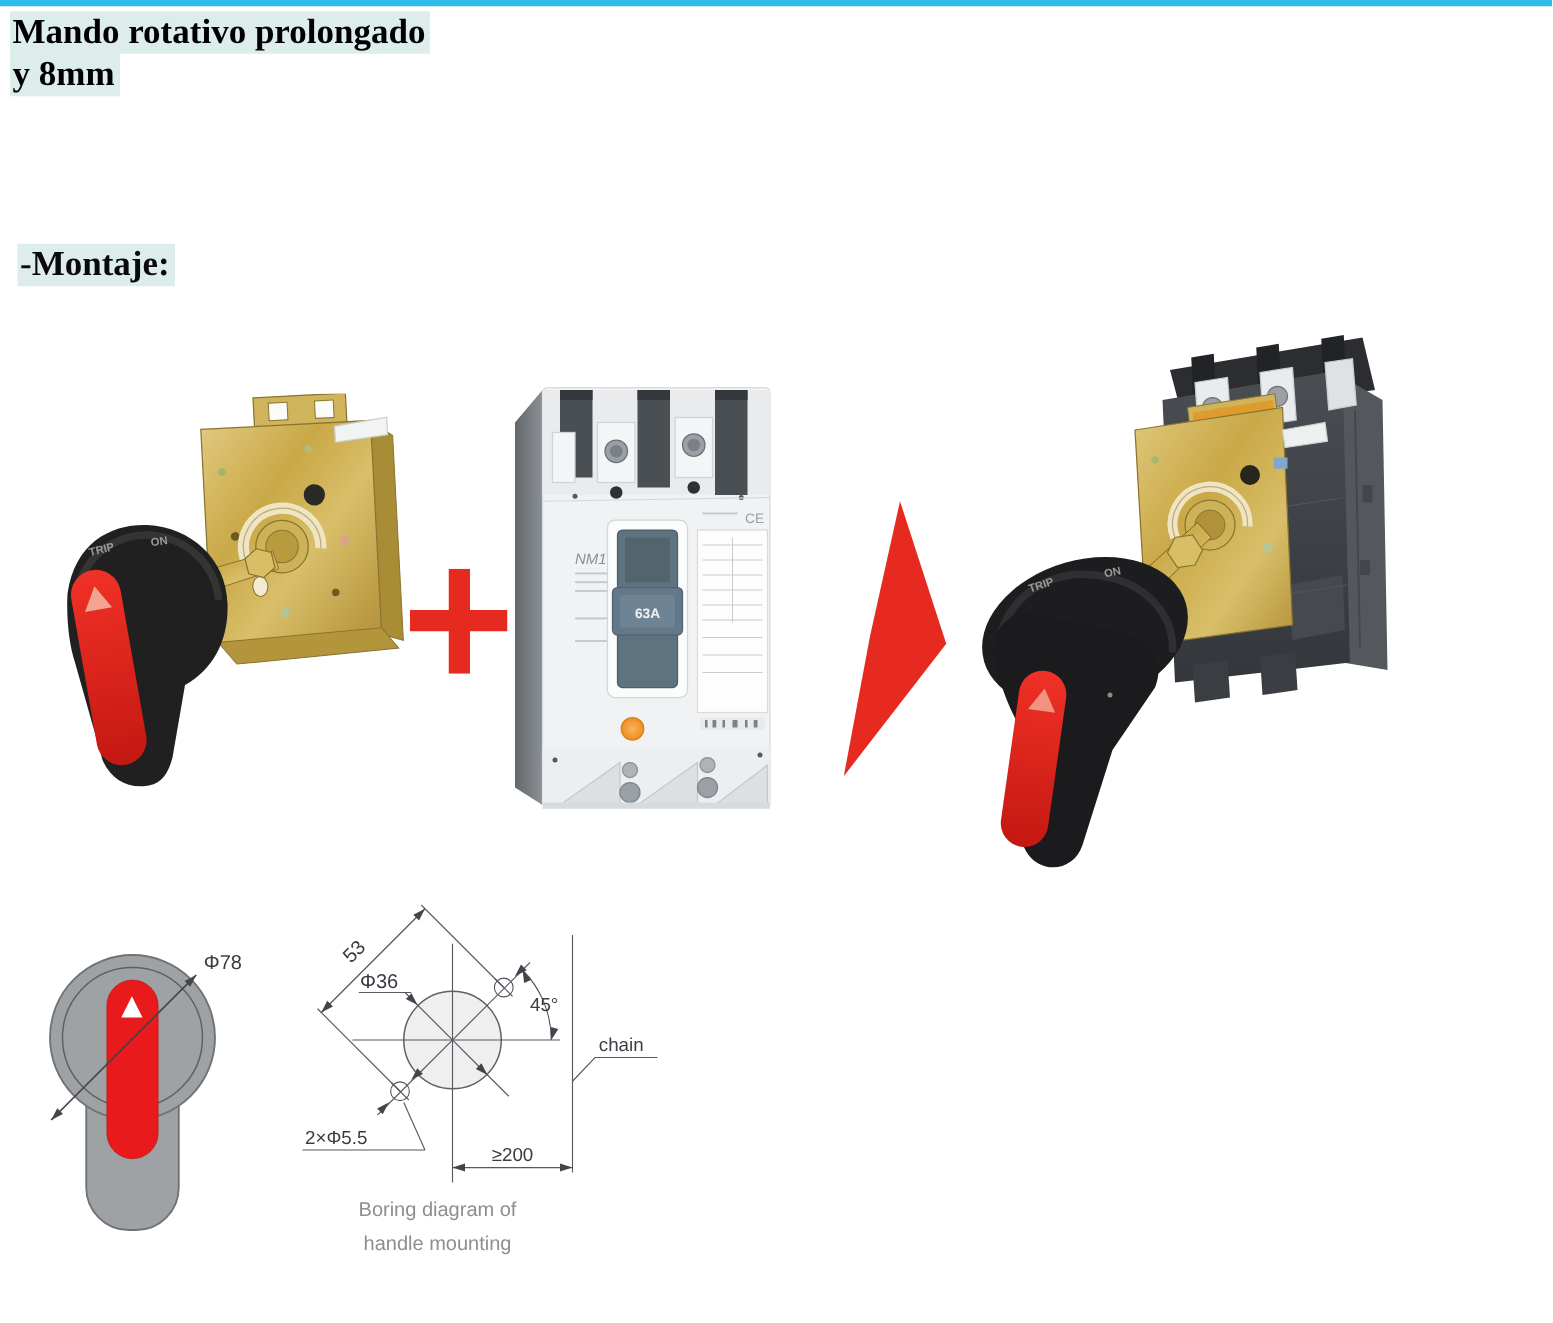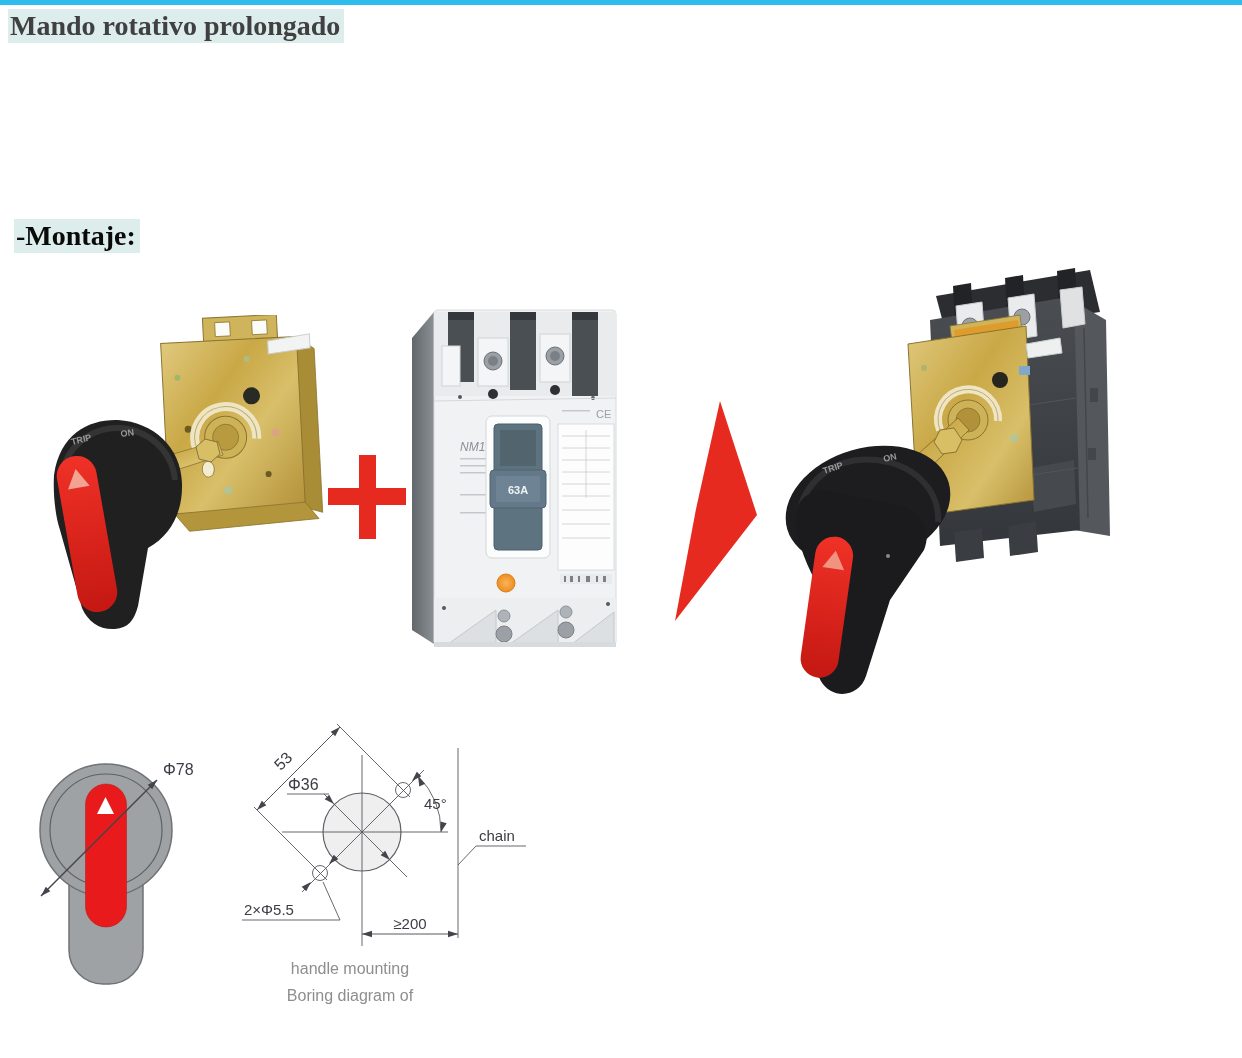--- a/index.html
+++ b/index.html
@@ -1,37 +1,38 @@
 <!DOCTYPE html>
 <html><head>
 <meta charset="utf-8">
 <style>
   html,body{margin:0;padding:0;background:#ffffff;}
   .page{position:relative;width:1242px;height:1058px;background:#ffffff;overflow:hidden;
         font-family:"Liberation Serif",serif;}
   .topbar{position:absolute;left:0;top:0;width:1242px;height:5px;background:#2ebcec;}
-  .textblock{position:absolute;left:8px;top:9px;font-weight:bold;font-size:28px;line-height:34px;color:#404040;white-space:nowrap;}
+  .textblock{position:absolute;left:8px;top:9px;font-weight:bold;font-size:28px;line-height:34px;color:#000000;white-space:nowrap;}
   .hl{background:#dcedec;padding:1px 4px 2px 2px;}
-  .montaje{position:absolute;left:14px;top:196px;font-weight:bold;font-size:28px;color:#0a0a0a;margin-top:24px;}
+  .montaje{position:absolute;left:14px;top:196px;font-weight:bold;font-size:28px;color:#0a0a0a;}
   .fig{position:absolute;}
   .caption{position:absolute;left:240px;top:955px;width:220px;text-align:center;
            font-family:"Liberation Sans",sans-serif;font-size:16px;line-height:27px;color:#8e8e90;}
   svg text{font-family:"Liberation Sans",sans-serif;}
   .dimtxt{fill:#3c3c44;font-size:16px;}
   .dimtxt15{fill:#3c3c44;font-size:15px;}
   .knobtxt{fill:#9a9a9a;font-size:9px;font-weight:bold;}
 </style>
 </head>
 <body>
 
 <div class="page">
   <div class="topbar"></div>
 
   <div class="textblock">
     <div><span class="hl">Mando rotativo prolongado</span></div>
+    <div><span class="hl">y 8mm</span></div>
   </div>
 
   <div class="montaje"><span class="hl">-Montaje:</span></div>
 
   <svg class="fig" style="left:20px;top:315px" width="480" height="390" viewBox="0 0 480 390">
     <defs>
       <linearGradient id="brassG" x1="0" y1="0" x2="1" y2="1">
         <stop offset="0" stop-color="#e0c97e"></stop>
           <stop offset="0.35" stop-color="#c9a846"></stop>
         <stop offset="0.6" stop-color="#d9bf6a"></stop>
@@ -297,16 +298,16 @@
     </g>
     <text class="dimtxt" x="55" y="62" text-anchor="middle" transform="rotate(-45 55 62)">53</text>
     <text class="dimtxt" x="56" y="87">Φ36</text>
     <text class="dimtxt15" x="192" y="106">45°</text>
     <text class="dimtxt15" x="247" y="138">chain</text>
     <text class="dimtxt15" x="178" y="226" text-anchor="middle">≥200</text>
     <text class="dimtxt15" x="12" y="212">2×Φ5.5</text>
   </svg>
 
   <div class="caption">
+    <div>Boring diagram of</div>
     <div>handle mounting</div>
-    <div>Boring diagram of</div>
   </div>
 </div>
 
 </body></html>

